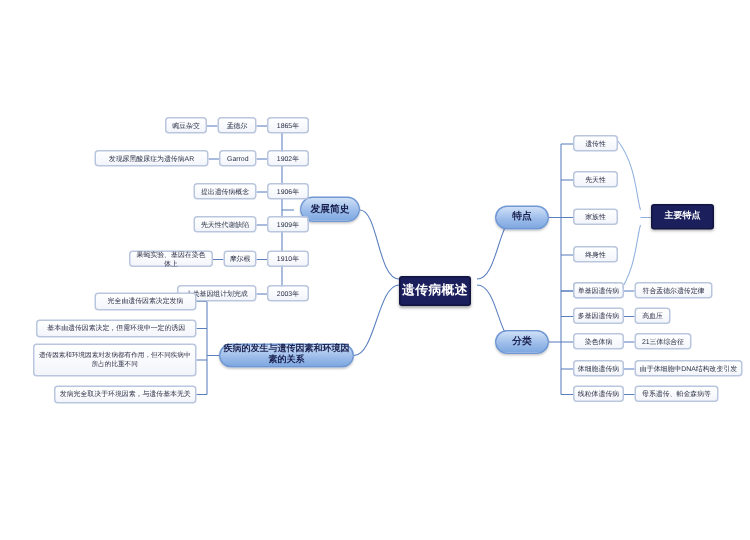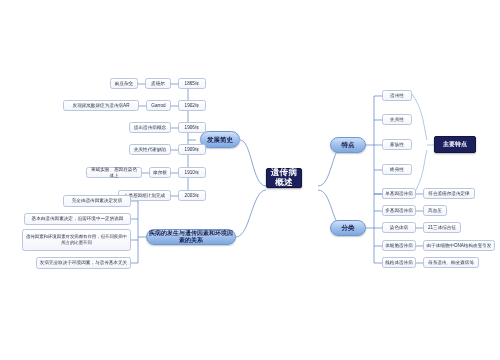--- a/index.html
+++ b/index.html
@@ -147,21 +147,21 @@
       <path d="M374 263 L 382 263"></path>
 
       <path d="M416 194 L 423 194"></path>
       <path d="M416 211 L 423 211"></path>
       <path d="M416 228 L 423 228"></path>
       <path d="M416 246 L 423 246"></path>
       <path d="M416 263 L 423 263"></path>
     </g>
   </svg>
 
-  <div class="node root" style="left:266px; top:168px; width:36px; height:20px;">遗传病概述</div>
+  <div class="node root" style="left:266px; top:184px; width:48px; height:20px;">遗传病概述</div>
 
   <div class="node pill" style="left:200px; top:131px; width:40px; height:17px;">发展简史</div>
 
   <div class="node leaf" style="left:178px; top:78px; width:28px; height:11px;">1865年</div>
   <div class="node leaf" style="left:145px; top:78px; width:26px; height:11px;">孟德尔</div>
   <div class="node leaf" style="left:110px; top:78px; width:28px; height:11px;">豌豆杂交</div>
 
   <div class="node leaf" style="left:178px; top:100px; width:28px; height:11px;">1902年</div>
   <div class="node leaf" style="left:146px; top:100px; width:25px; height:11px;">Garrod</div>
   <div class="node leaf" style="left:63px; top:100px; width:76px; height:11px;">发现尿黑酸尿症为遗传病AR</div>

